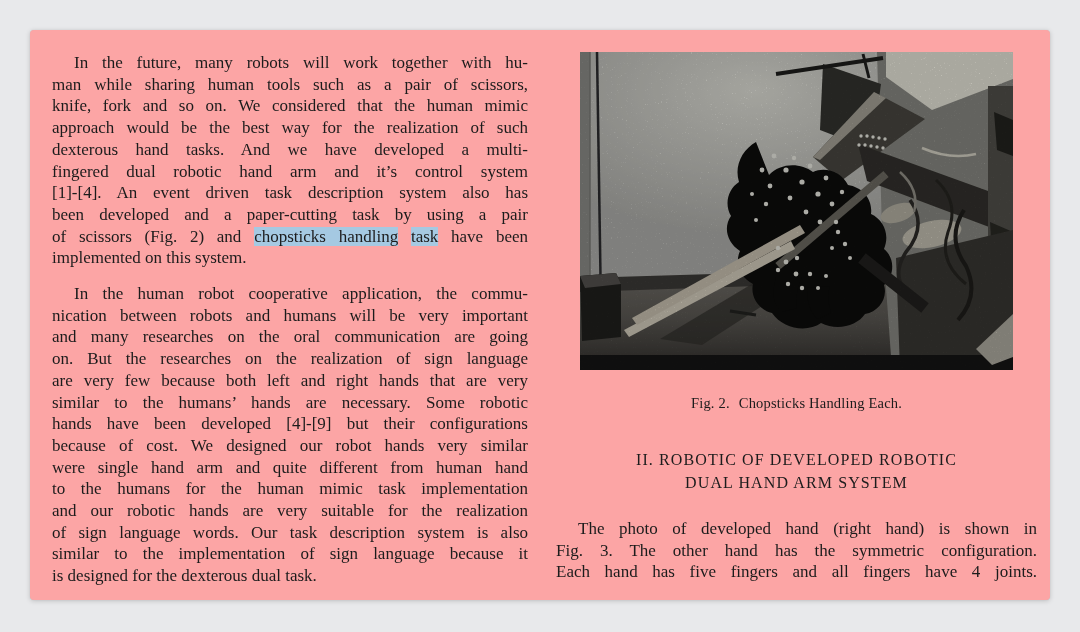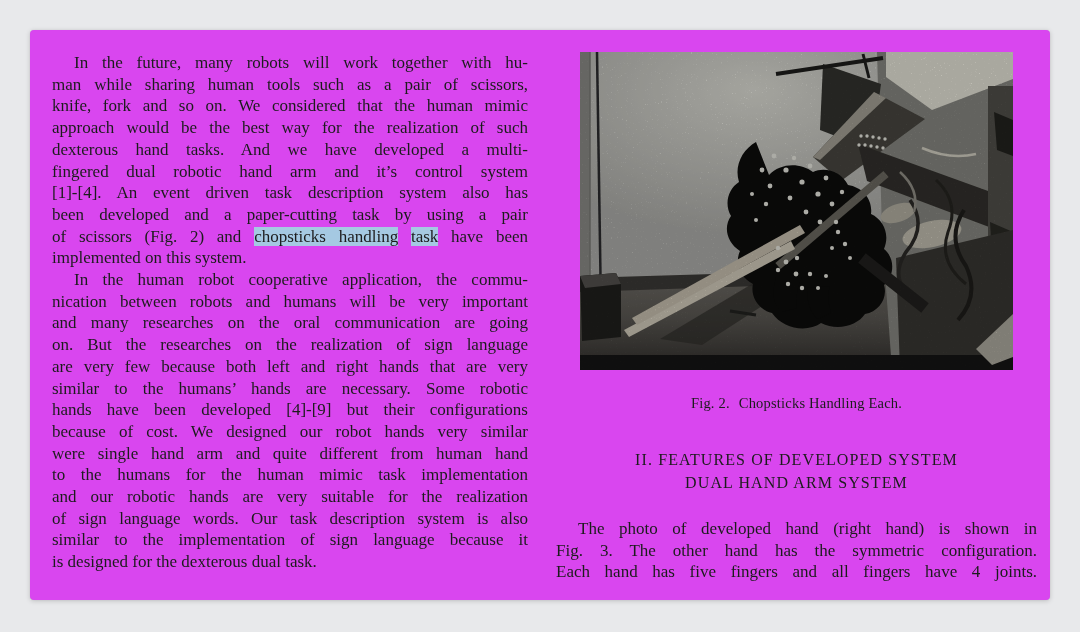--- a/index.html
+++ b/index.html
@@ -7,34 +7,34 @@
     width:1080px;height:632px;
     background:#e8e9eb;
     font-family:"Liberation Serif", serif;
     color:#1c1c1c;
     position:relative;
     overflow:hidden;
   }
   .card{
     position:absolute;left:30px;top:30px;
     width:1020px;height:570px;
-    background:#d946ef;
+    background:#fca5a5;
     border-radius:4px;
     box-shadow:0 1px 5px rgba(0,0,0,0.18), 0 0 1px rgba(0,0,0,0.12);
     box-sizing:border-box;
     padding:22px 13px 0 22px;
     display:flex;
   }
   .col-left{width:476px;margin-right:28px;flex:none;}
   .col-right{width:481px;flex:none;}
   .para{font-size:17px;line-height:21.7px;}
   .line{text-align:justify;text-align-last:justify;}
   .line.last{text-align-last:left;}
   .line.indent{text-indent:22px;}
-  .p2{}
+  .p2{margin-top:14px;}
   .hl{background:#a5c9e2;}
   .figure svg{display:block;margin:0 auto;}
   .caption{text-align:center;font-size:14.5px;margin-top:25px;letter-spacing:0.2px;}
   .cap-text{margin-left:9px;}
   .heading{text-align:center;font-size:16px;letter-spacing:1.1px;margin-top:36px;line-height:23px;}
   .rp{margin-top:24px;}
 </style>
 </head>
 <body>
 
@@ -186,21 +186,21 @@
 
         <rect width="433" height="318" filter="url(#grain)" opacity="0.28"></rect>
       </svg>
 
       <div class="caption">
         <span>Fig. 2.</span><span class="cap-text">Chopsticks Handling Each.</span>
       </div>
     </div>
 
     <div class="heading">
-      <div>II. FEATURES OF DEVELOPED SYSTEM</div>
+      <div>II. ROBOTIC OF DEVELOPED ROBOTIC</div>
       <div>DUAL HAND ARM SYSTEM</div>
     </div>
 
     <div class="para rp">
         <div class="line indent"><span>The photo of developed hand (right hand) is shown in</span></div>
         <div class="line"><span>Fig. 3. The other hand has the symmetric configuration.</span></div>
         <div class="line"><span>Each hand has five fingers and all fingers have 4 joints.</span></div>
       </div>
 
   </div>

